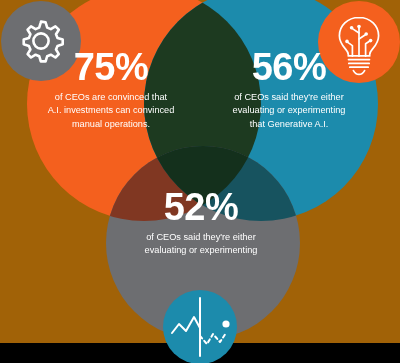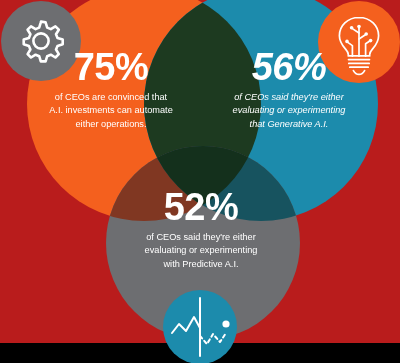--- a/index.html
+++ b/index.html
@@ -12,21 +12,21 @@
     width: 400px;
     height: 363px;
     overflow: hidden;
     font-family: "Liberation Sans", "DejaVu Sans", sans-serif;
     position: relative;
   }
   #stage {
     position: relative;
     width: 400px;
     height: 343px;
-    background: #b91c1c;
+    background: #a16207;
   }
   #venn-svg {
     position: absolute;
     left: 0;
     top: 0;
     width: 400px;
     height: 363px;
   }
   .text-layer {
     position: absolute;
@@ -61,21 +61,20 @@
   
   #block-automate {
     left: 30px;
     top: 48px;
     width: 162px;
   }
   #block-generative {
     left: 208px;
     top: 48px;
     width: 162px;
-    font-style: italic;
   }
   #block-predictive {
     left: 118px;
     top: 188px;
     width: 166px;
   }
 </style>
 </head>
 <body>
 
@@ -160,37 +159,36 @@
       <circle cx="226" cy="324" r="3.6" fill="#ffffff" stroke="none"></circle>
     </g>
   </svg>
 
   <div class="text-layer">
 
     <div class="stat-block" id="block-automate">
       <div class="stat-pct">75%</div>
       <div class="stat-desc">
         <span>of CEOs are convinced that</span>
-        <span>A.I. investments can automate</span>
-        <span>either operations.</span>
+        <span>A.I. investments can convinced</span>
+        <span>manual operations.</span>
       </div>
     </div>
 
     <div class="stat-block" id="block-generative">
       <div class="stat-pct">56%</div>
       <div class="stat-desc">
         <span>of CEOs said they're either</span>
         <span>evaluating or experimenting</span>
         <span>that Generative A.I.</span>
       </div>
     </div>
 
     <div class="stat-block" id="block-predictive">
       <div class="stat-pct">52%</div>
       <div class="stat-desc">
         <span>of CEOs said they're either</span>
         <span>evaluating or experimenting</span>
-        <span>with Predictive A.I.</span>
       </div>
     </div>
 
   </div>
 </div>
 
 </body></html>

